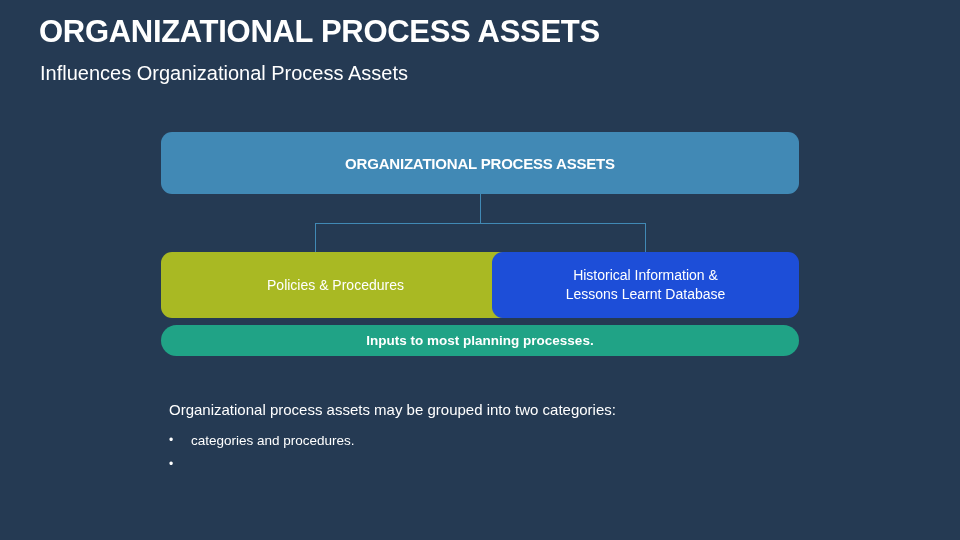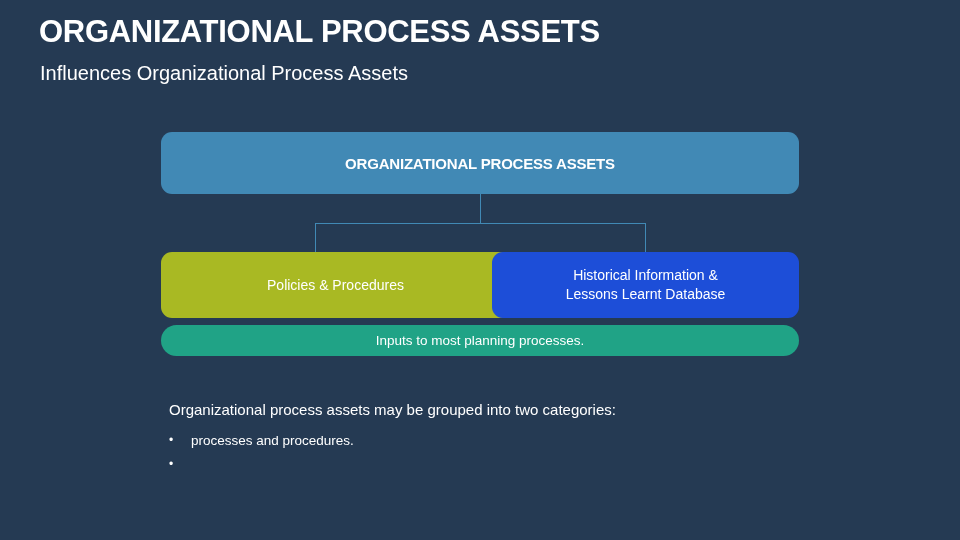--- a/index.html
+++ b/index.html
@@ -4,21 +4,21 @@
 <style>
   html, body { margin:0; padding:0; }
   body { width:960px; height:540px; background:#253a53; position:relative; overflow:hidden;
          font-family:"Liberation Sans", "DejaVu Sans", sans-serif; color:#fff; }
   .title { position:absolute; left:39px; top:14px; font-size:31px; font-weight:bold; letter-spacing:-0.3px; white-space:nowrap; }
   .subtitle { position:absolute; left:40px; top:62px; font-size:20px; white-space:nowrap;text-align:right; }
   .box { position:absolute; display:flex; align-items:center; justify-content:center; text-align:center; border-radius:11px; box-sizing:border-box; }
   .top-box { left:161px; top:132px; width:638px; height:62px; background:#4189b5; font-size:15px; font-weight:bold; letter-spacing:-0.2px; }
   .left-box { left:161px; top:252px; width:349px; height:66px; background:#a9b923; font-size:14px; }
   .right-box { left:492px; top:252px; width:307px; height:66px; background:#1d4ed8; font-size:14px; line-height:19px; }
-  .bottom-bar { left:161px; top:325px; width:638px; height:31px; border-radius:16px; background:#20a386; font-size:13.5px; font-weight:normal; }
+  .bottom-bar { left:161px; top:325px; width:638px; height:31px; border-radius:16px; background:#20a386; font-size:13.5px; font-weight:bold; }
   .line { position:absolute; background:#4189b5; }
   .desc { position:absolute; left:169px; top:401px; font-size:15px; white-space:nowrap;text-align:center; }
   .bullets { position:absolute; left:169px; top:428px; margin:0; padding:0; list-style:none; font-size:13.5px; }
   .bullets li { height:24px; display:flex; align-items:center; }
   .bullet-dot { width:22px; display:inline-block; font-size:12px; }
 </style>
 </head>
 <body>
 
 <div class="title">ORGANIZATIONAL PROCESS ASSETS</div>
@@ -45,18 +45,18 @@
 </div>
 
 <div class="box bottom-bar">
   <span>Inputs to most planning processes.</span>
 </div>
 
 <div class="desc">Organizational process assets may be grouped into two categories:</div>
 <ul class="bullets">
   <li>
     <span class="bullet-dot">•</span>
-    <span>processes and procedures.</span>
+    <span>categories and procedures.</span>
   </li>
   <li>
     <span class="bullet-dot">•</span>
   </li>
 </ul>
 
 </body></html>

